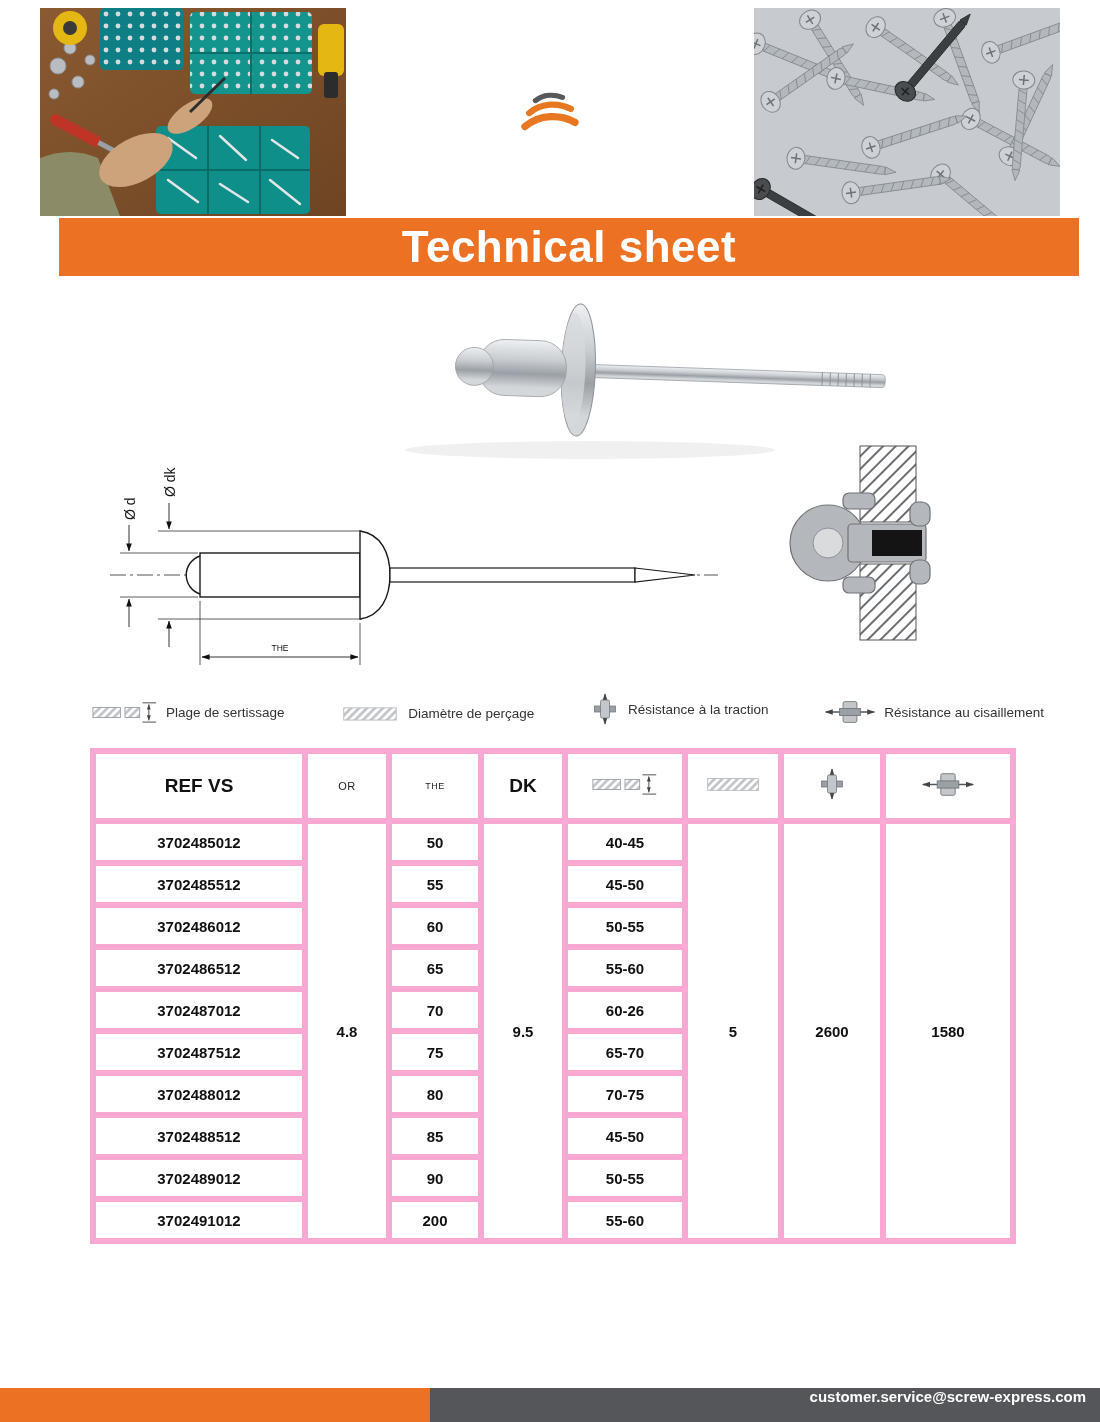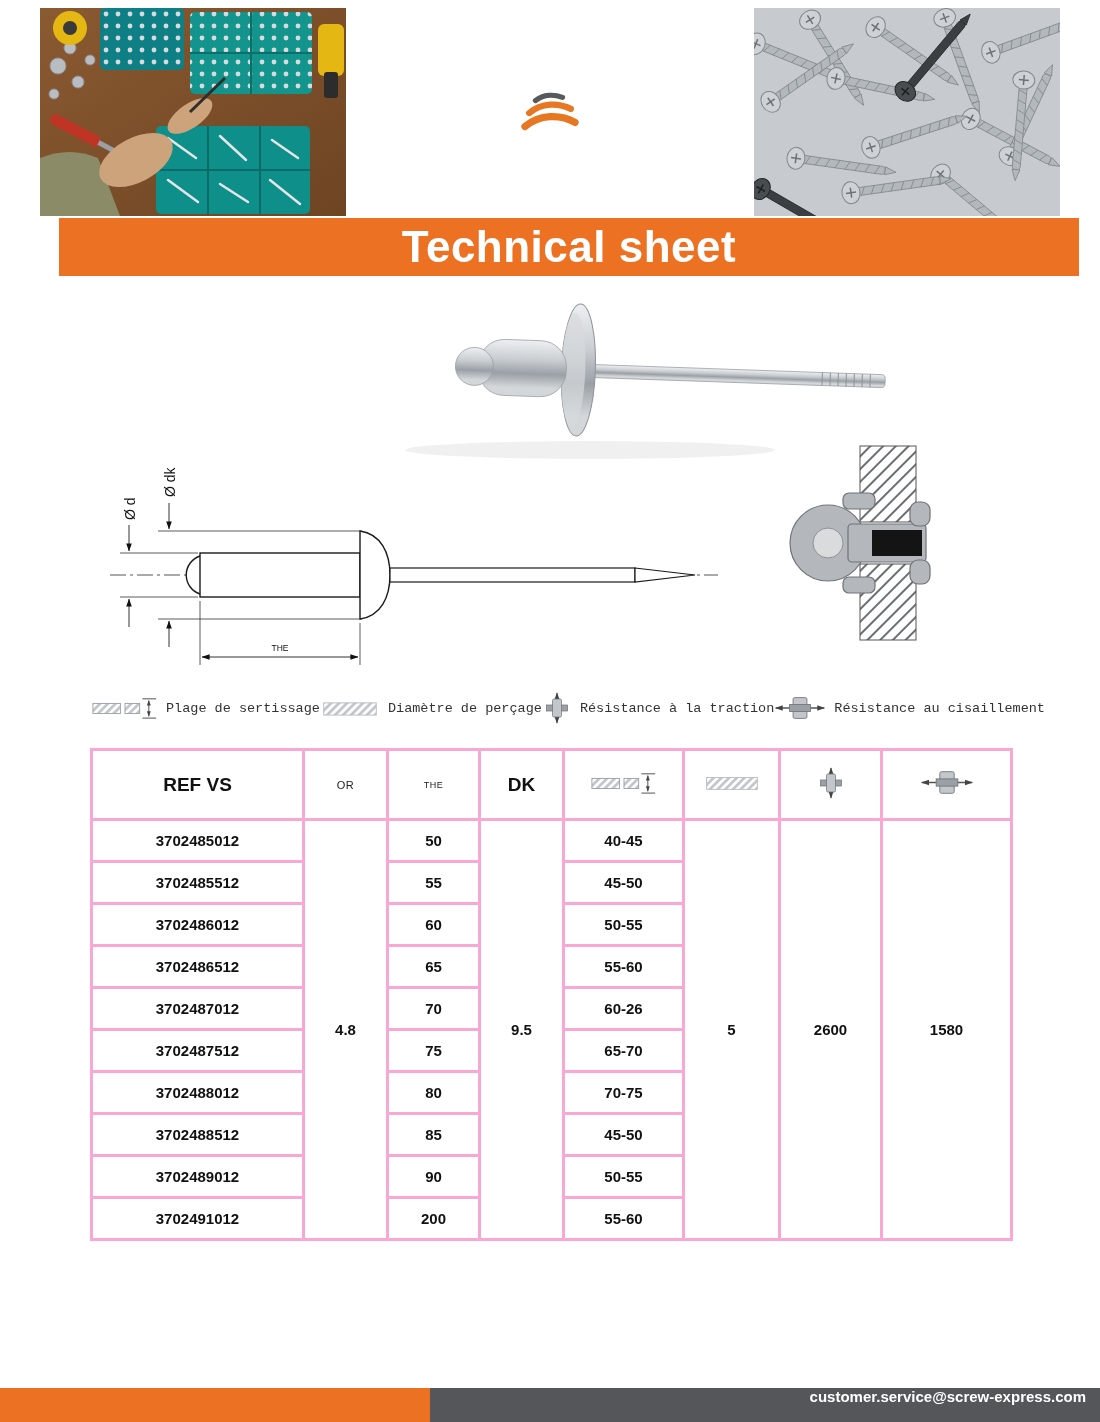--- a/index.html
+++ b/index.html
@@ -21,27 +21,27 @@
     position:absolute; left:40px; top:218px; width:1020px; height:58px;
     background:#ed7123; color:#ffffff; display:flex; align-items:center; justify-content:center;
     font-size:44px; font-weight:bold; letter-spacing:0.5px;margin-left:19px;
   }
   
   .product-photo { position:absolute; left:350px; top:292px; width:570px; height:178px; }
   .tech-drawing  { position:absolute; left:90px;  top:425px; width:640px; height:260px; }
   .cross-section { position:absolute; left:788px; top:438px; width:185px; height:210px; }
   
   .legend { position:absolute; left:92px; top:690px; width:952px; height:36px;
-            display:flex; align-items:center; justify-content:space-between;font-family:Liberation Mono, monospace; }
+            display:flex; align-items:flex-end; justify-content:space-between; }
   .legend-item { display:flex; align-items:center; gap:8px; font-size:13.5px; color:#333; white-space:nowrap; }
   .legend-item svg { flex:0 0 auto; }
   
   .spec { position:absolute; left:90px; top:748px; width:920px;
           border-collapse:collapse; table-layout:fixed; }
-  .spec th, .spec td { border:3px solid #f9a8d4; text-align:center; vertical-align:middle; background:#fff; }
+  .spec th, .spec td { border:6px solid #f9a8d4; text-align:center; vertical-align:middle; background:#fff; }
   .spec thead th { height:70px; }
   .spec tbody td { height:42px; font-weight:bold; font-size:15px; color:#111; }
   .h-ref { font-size:19px; font-weight:bold; color:#111; }
   .h-small { font-size:11px; font-weight:normal; color:#222; letter-spacing:0.5px; }
   .h-the { font-size:9px; }
   .h-dk { font-size:19px; font-weight:bold; color:#111; }
   td.ref { font-size:16.5px; }
   td.merged { font-size:15.5px; }
   
   .note { position:absolute; left:120px; top:1266px; font-size:17px; color:#1a1a1a; }

